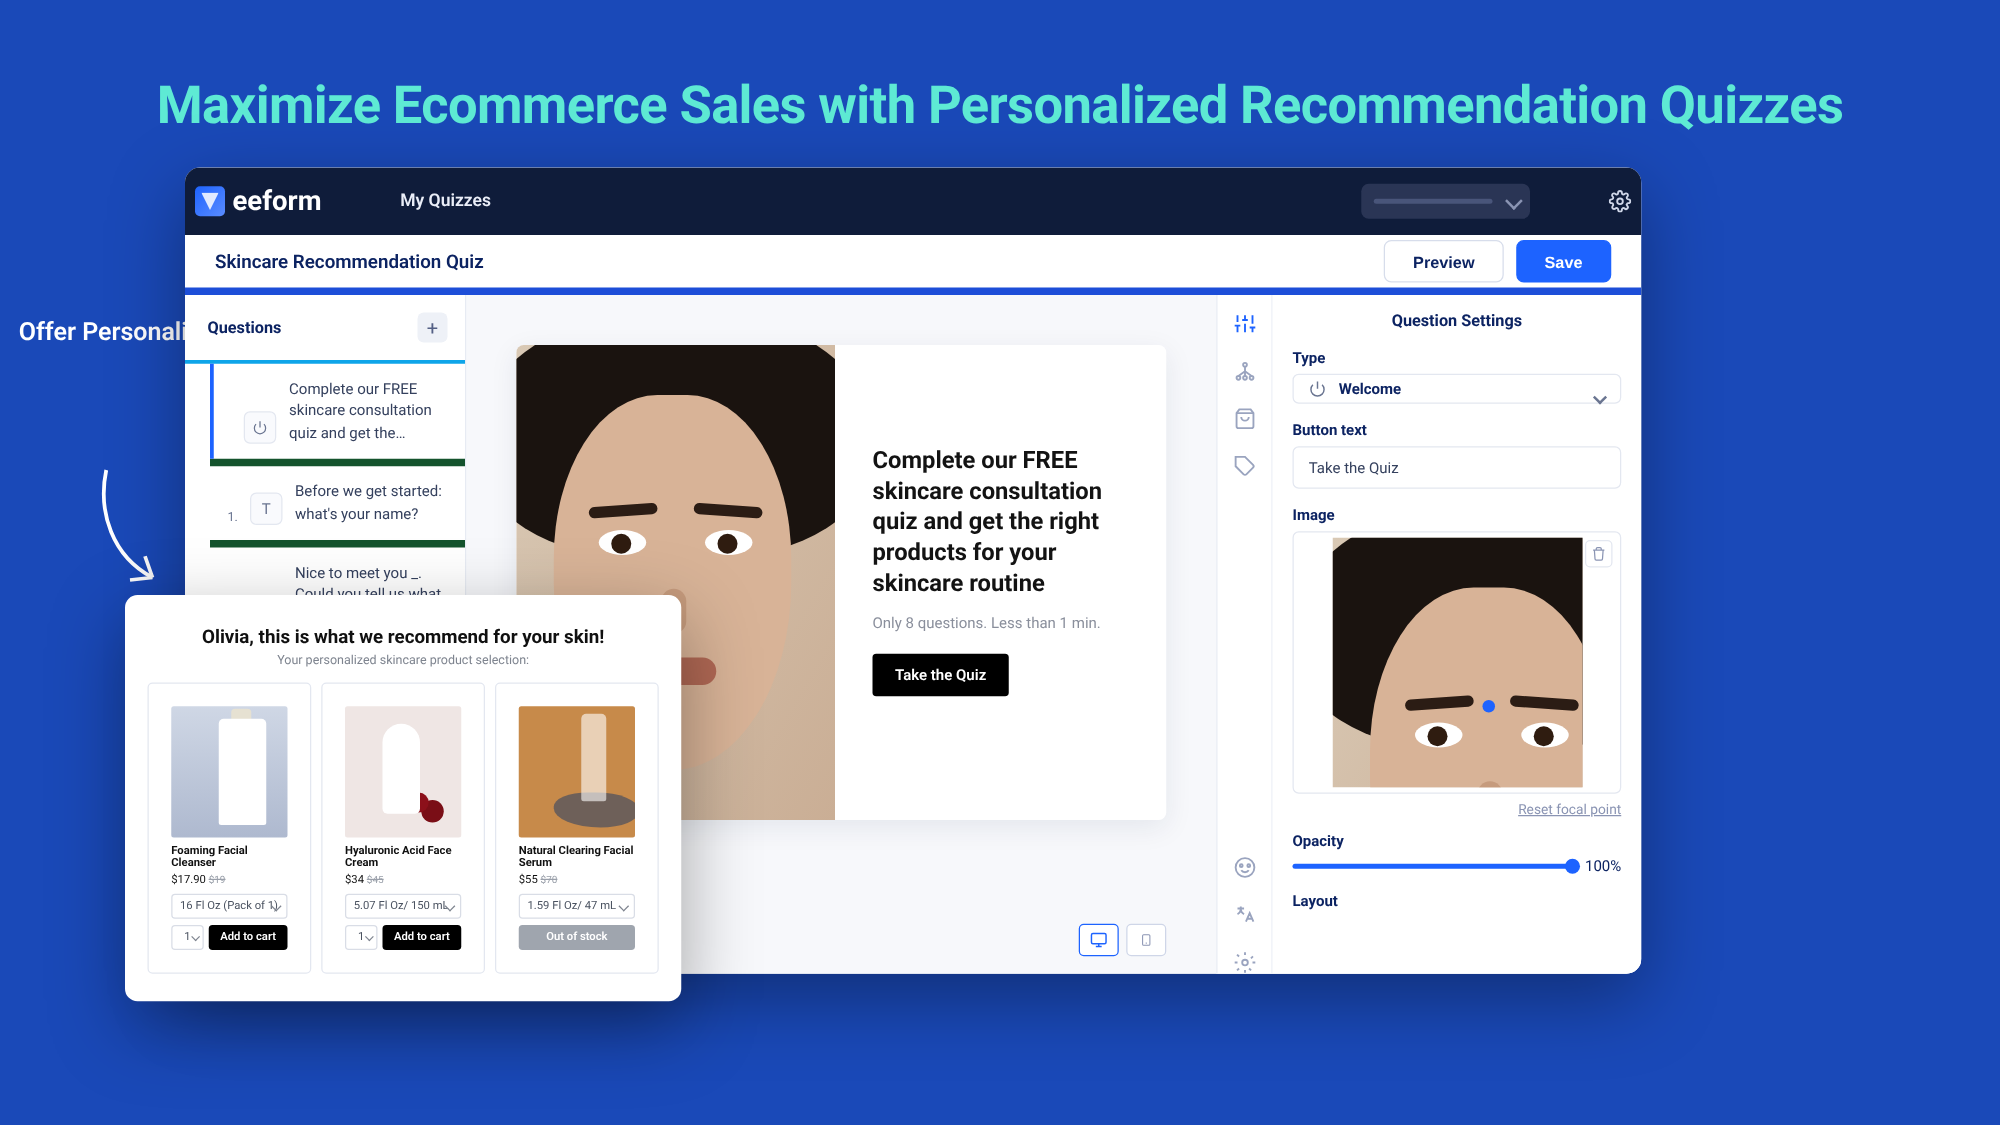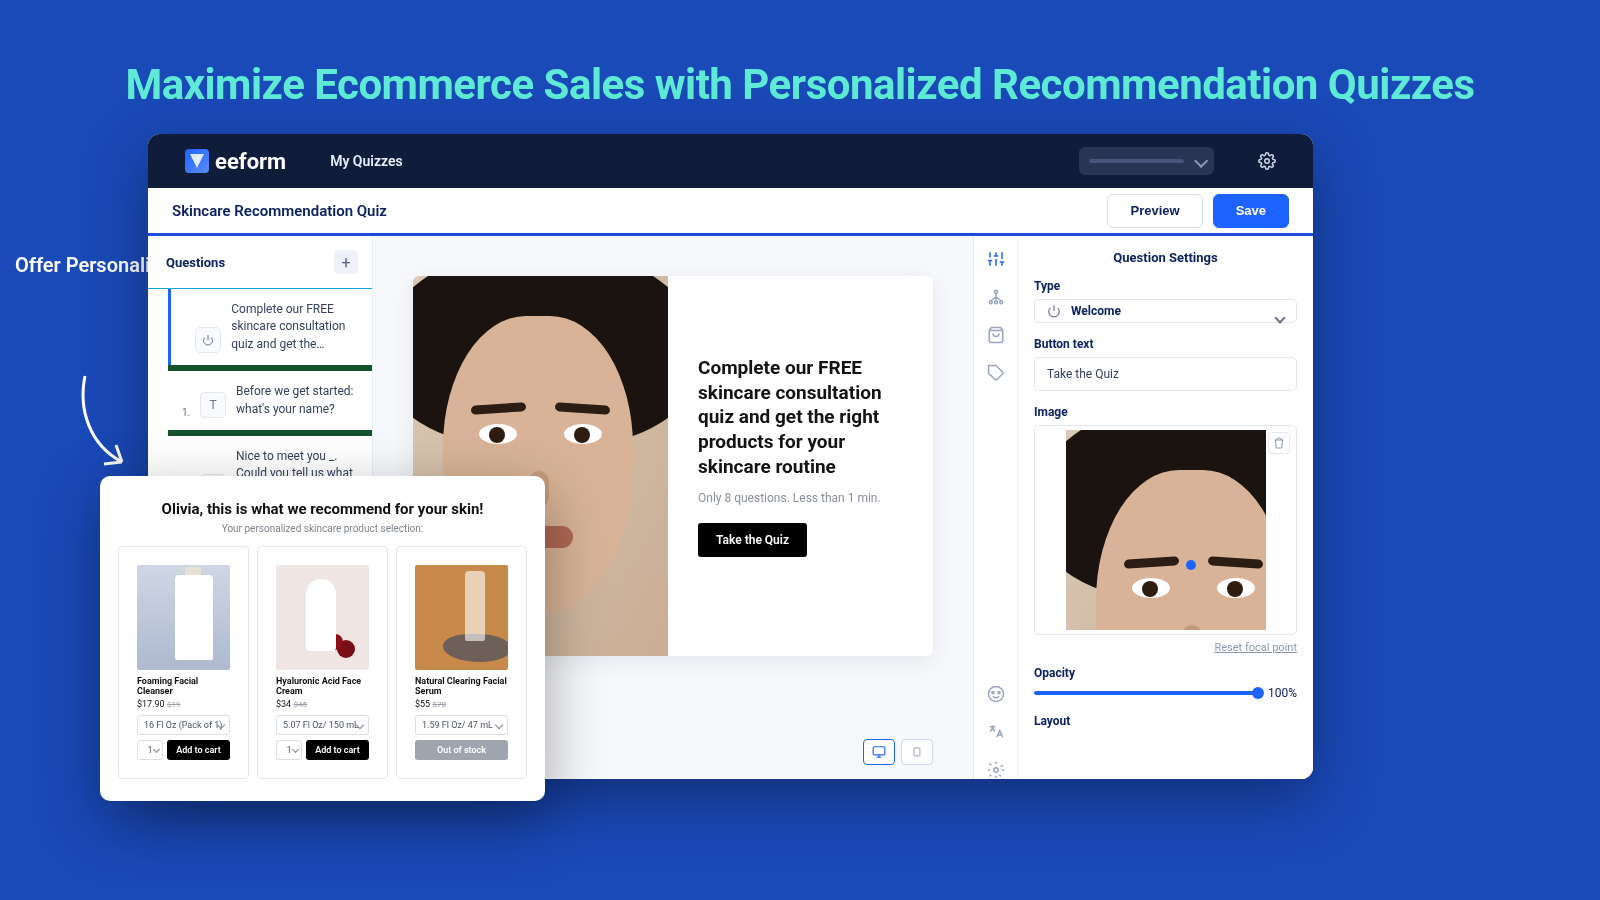--- a/index.html
+++ b/index.html
@@ -48,22 +48,22 @@
   overflow: hidden;
   box-shadow: 0 20px 60px rgba(0,0,0,.35);
   display: flex;
   flex-direction: column;
 }
 .topbar {
   background: #0f1c3a;
   height: 54px;
   display: flex;
   align-items: center;
-  padding: 0 37px;
-  gap: 44px;
+  padding: 0 8px;
+  gap: 63px;
 }
 .logo {
   color: #fff;
   font-size: 22px;
   font-weight: 700;
   display: flex;
   align-items: center;
   gap: 6px;
 }
 .logo-mark {
@@ -103,21 +103,21 @@
   position: absolute;
   right: 10px; top: 11px;
   width: 8px; height: 8px;
   border-right: 2px solid #8a94b3;
   border-bottom: 2px solid #8a94b3;
   transform: rotate(45deg) translateY(-3px);
 }
 .gear { color: #cfd6e8; }
 .subbar {
   height: 48px;
-  border-bottom: 3px solid #1d4ed8;
+  border-bottom: 6px solid #1d4ed8;
   display: flex;
   align-items: center;
   padding: 0 24px;
   gap: 10px;
 }
 .pagetitle { color: #0c2362; font-size: 15px; font-weight: 600; }
 .pb { margin-left: auto; }
 .btn {
   height: 32px;
   border-radius: 6px;
@@ -143,21 +143,21 @@
   background: #fff;
   border-right: 1px solid #e7ebf3;
   display: flex;
   flex-direction: column;
 }
 .leftcol-hdr {
   display: flex;
   align-items: center;
   justify-content: space-between;
   padding: 14px 14px 14px 18px;
-  border-bottom: 1px solid #0ea5e9;
+  border-bottom: 3px solid #0ea5e9;
 }
 .leftcol-hdr span { color: #0c2362; font-size: 13px; font-weight: 700; }
 .addbtn {
   width: 24px; height: 24px; border-radius: 5px;
   background: #eef1f7;
   display: flex; align-items: center; justify-content: center;
   color: #546085; font-size: 16px;
   cursor: pointer;
 }
 .q-item {

